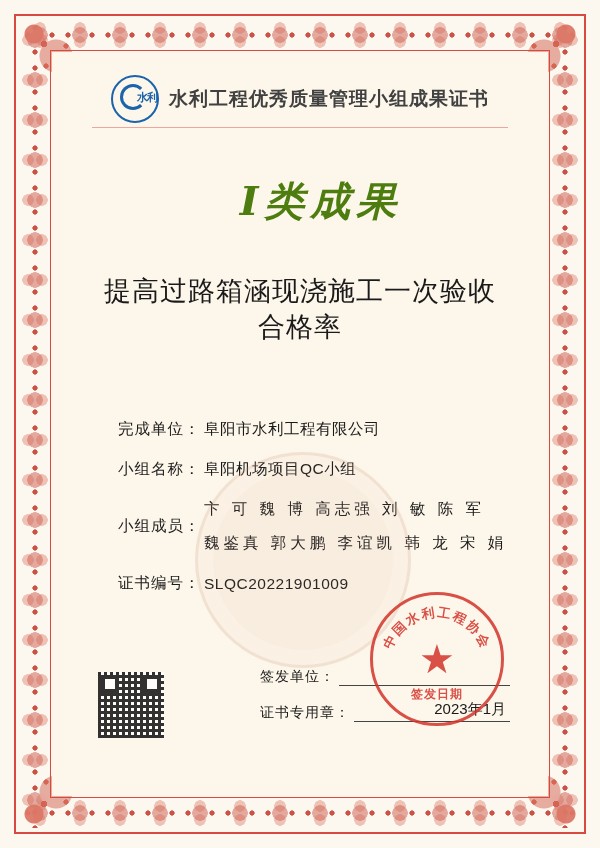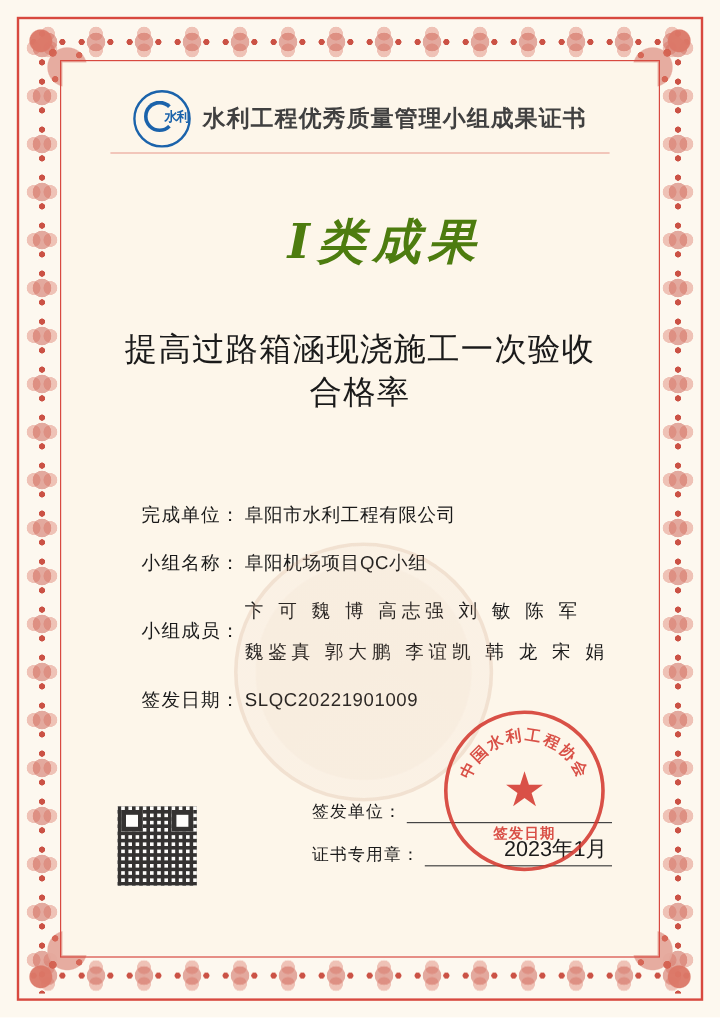--- a/index.html
+++ b/index.html
@@ -265,21 +265,21 @@
     flex: 1 1 auto;
     border-bottom: 1px solid #444;
     height: 17px;
     margin-left: 4px;
     position: relative;
   }
   .sign-line .sign-val {
     position: absolute;
     right: 4px;
     bottom: 2px;
-    font-size: 18px;
+    font-size: 15px;
     text-align: right;
   }
 
   
   .seal {
     position: absolute;
     right: 44px;
     bottom: 44px;
     width: 128px; height: 128px;
     border-radius: 50%;
@@ -366,21 +366,21 @@
 
       <div class="field-row">
         <div class="field-label">小组成员：</div>
         <div class="members">
           <div class="member-row">卞 可 魏 博 高志强 刘 敏 陈 军</div>
           <div class="member-row">魏鉴真 郭大鹏 李谊凯 韩 龙 宋 娟</div>
         </div>
       </div>
 
       <div class="field-row">
-        <div class="field-label">签发日期：</div>
+        <div class="field-label">证书编号：</div>
         <div class="field-value cert-no">SLQC20221901009</div>
       </div>
 
     </div>
 
     <div class="footer">
 
       <div class="qr"></div>
 
       <div class="sign-block">

